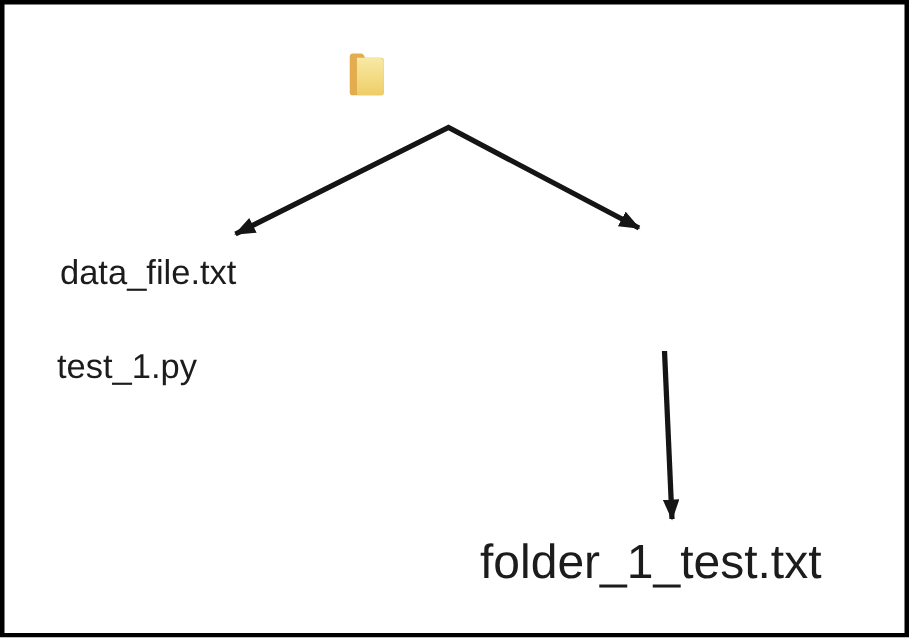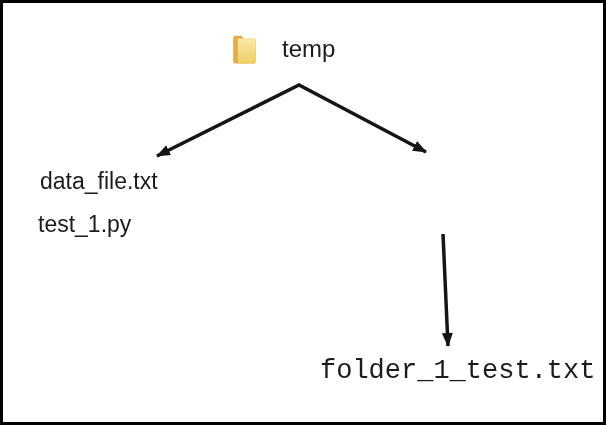--- a/index.html
+++ b/index.html
@@ -25,22 +25,22 @@
   .node {
     position: absolute;
     display: flex;
     align-items: center;
     white-space: nowrap;
   }
   .node-root { left: 229px; top: 29px; height: 34px; gap: 25px; font-size: 24px; }
   .node-sub  { left: 344px; top: 181px; height: 34px; gap: 17px; font-size: 24px; }
   .file-label { position: absolute; font-size: 23px; white-space: nowrap; text-align: right; }
   .file-label-1 { left: 37px; top: 165px; }
-  .file-label-2 { left: 35px; top: 208px; }
-  .grandchild-label { position: absolute; left: 317px; top: 353px; font-size: 27px; white-space: nowrap; font-family: Liberation Mono, monospace; }
+  .file-label-2 { left: 35px; top: 228px; }
+  .grandchild-label { position: absolute; left: 317px; top: 353px; font-size: 32px; white-space: nowrap; }
   .folder-icon-svg { display: block; flex: 0 0 auto; }
 </style>
 </head>
 <body>
 
 <div class="canvas">
 
   <svg class="arrows-layer" viewBox="0 0 606 425" aria-hidden="true">
     <defs>
       <marker id="ah" markerUnits="userSpaceOnUse" markerWidth="16" markerHeight="13" refX="13" refY="5.5" orient="auto">
@@ -61,21 +61,20 @@
           <stop offset="0" stop-color="#f8e9a6"></stop>
           <stop offset="1" stop-color="#efcd66"></stop>
         </linearGradient>
       </defs>
       <path d="M1.2,4 Q1.2,1.6 3.6,1.6 L9,1.6 Q10.6,1.6 11.2,3.1 L11.8,4.6 L22.8,4.6
                Q24.8,4.6 24.8,6.6 L24.8,28.4 Q24.8,30.6 22.6,30.6 L3.4,30.6
                Q1.2,30.6 1.2,28.4 Z" fill="#e3ac4e"></path>
       <path d="M6.2,4.6 L21.6,4.6 Q24.8,4.6 24.8,7.8 L24.8,27.4 Q24.8,30.6 21.6,30.6
                L8.2,30.6 Q6.2,30.6 6.2,28.6 Z" fill="url(#fgA)"></path>
     </svg>
-    <span>temp</span>
   </div>
 
   <div class="file-label file-label-1">data_file.txt</div>
 
   <div class="file-label file-label-2">test_1.py</div>
 
 
   <div class="grandchild-label">folder_1_test.txt</div>
 
 </div>

